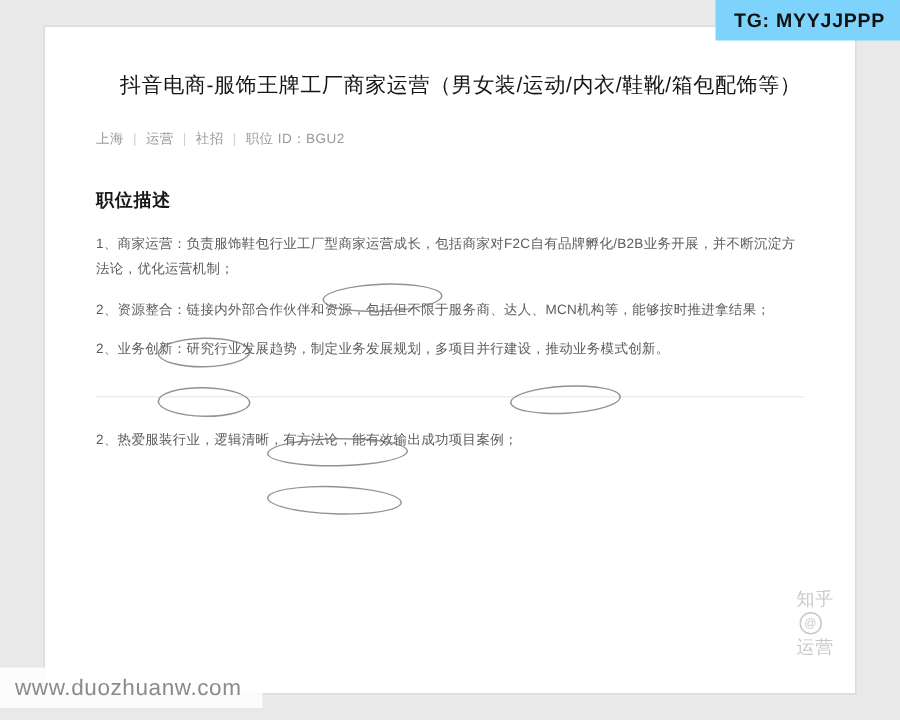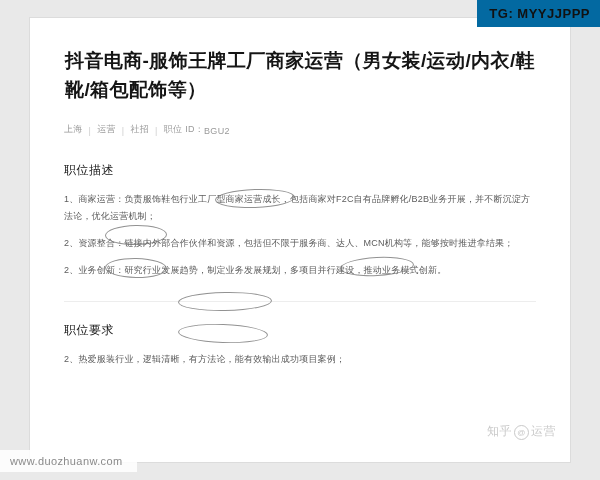--- a/index.html
+++ b/index.html
@@ -21,61 +21,61 @@
     width: 540px;
     height: 444px;
     background: #ffffff;
     box-shadow: 0 0 0 1px #dcdcdc;
     overflow: hidden;
   }
   .tg-badge {
     position: absolute;
     right: 0px;
     top: 0px;
-    background: #0369a1;
+    background: #7dd3fc;
     color: #111;
     font-size: 13px;
     font-weight: bold;
     letter-spacing: 0.5px;
     padding: 6px 10px 6px 12px;
     font-family: "Liberation Sans", sans-serif;
     z-index: 30;
   }
   .content {
     padding: 28px 34px 0 34px;
   }
   .job-title {
-    font-size: 19px;
-    font-weight: bold;
+    font-size: 14px;
+    font-weight: normal;
     color: #151515;
     line-height: 1.55;
     letter-spacing: 0.4px;
-    margin: 0 0 18px 1px;
+    margin: 0 0 18px 16px;
   }
   .meta-row {
     display: flex;
-    align-items: flex-end;
+    align-items: center;
     font-size: 9px;
     color: #9a9a9a;
     margin-bottom: 26px;
     letter-spacing: 0.3px;
   }
   .meta-item {
     white-space: nowrap;
   }
   .meta-sep {
     margin: 0 6px;
     color: #cfcfcf;
   }
   .section {
     margin-bottom: 20px;
   }
   .section-title {
     font-size: 12px;
-    font-weight: normal;
+    font-weight: bold;
     color: #181818;
     margin: 0 0 12px 0;
     letter-spacing: 0.5px;
   }
   .item {
     font-size: 9px;
     color: #5c5c5c;
     line-height: 1.95;
     letter-spacing: 0.2px;
     margin-bottom: 2px;
@@ -102,42 +102,43 @@
   .annot.a5 { left: 148px; top: 274px; width: 92px; height: 17px; transform: rotate(-1deg); }
   .annot.a6 { left: 148px; top: 306px; width: 88px; height: 17px; transform: rotate(2deg); }
 
   .watermark-zhihu {
     position: absolute;
     right: 14px;
     bottom: 22px;
     font-size: 12px;
     color: #c9c9c9;
     display: flex;
-    align-items: flex-end;
+    align-items: flex-start;
     letter-spacing: 0.5px;
+    flex-direction: column;
   }
   .zhihu-circle {
     display: inline-block;
     width: 13px;
     height: 13px;
     border-radius: 50%;
     border: 1px solid #c9c9c9;
     color: #c9c9c9;
     font-size: 8px;
     line-height: 13px;
     text-align: center;
     margin: 0 2px;
   }
   .watermark-url {
     position: absolute;
     left: 0;
     bottom: 8px;
     background: rgba(255,255,255,0.86);
     color: #8a8a8a;
-    font-size: 11px;
+    font-size: 15px;
     padding: 5px 14px 5px 10px;
     letter-spacing: 0.4px;
     z-index: 20;
   }
 </style>
 </head>
 <body>
 
 <div class="page">
 
@@ -159,21 +160,20 @@
     <div class="section">
       <h2 class="section-title">职位描述</h2>
       <p class="item">1、商家运营：负责服饰鞋包行业工厂型商家运营成长，包括商家对F2C自有品牌孵化/B2B业务开展，并不断沉淀方法论，优化运营机制；</p>
       <p class="item">2、资源整合：链接内外部合作伙伴和资源，包括但不限于服务商、达人、MCN机构等，能够按时推进拿结果；</p>
       <p class="item">2、业务创新：研究行业发展趋势，制定业务发展规划，多项目并行建设，推动业务模式创新。</p>
     </div>
 
     <div class="sep-line"></div>
 
     <div class="section">
-      <h2 class="section-title">职位要求</h2>
       <p class="item">2、热爱服装行业，逻辑清晰，有方法论，能有效输出成功项目案例；</p>
 
     </div>
 
   </div>
 
   <div class="annot a1"></div>
   <div class="annot a2"></div>
   <div class="annot a3"></div>
   <div class="annot a4"></div>

